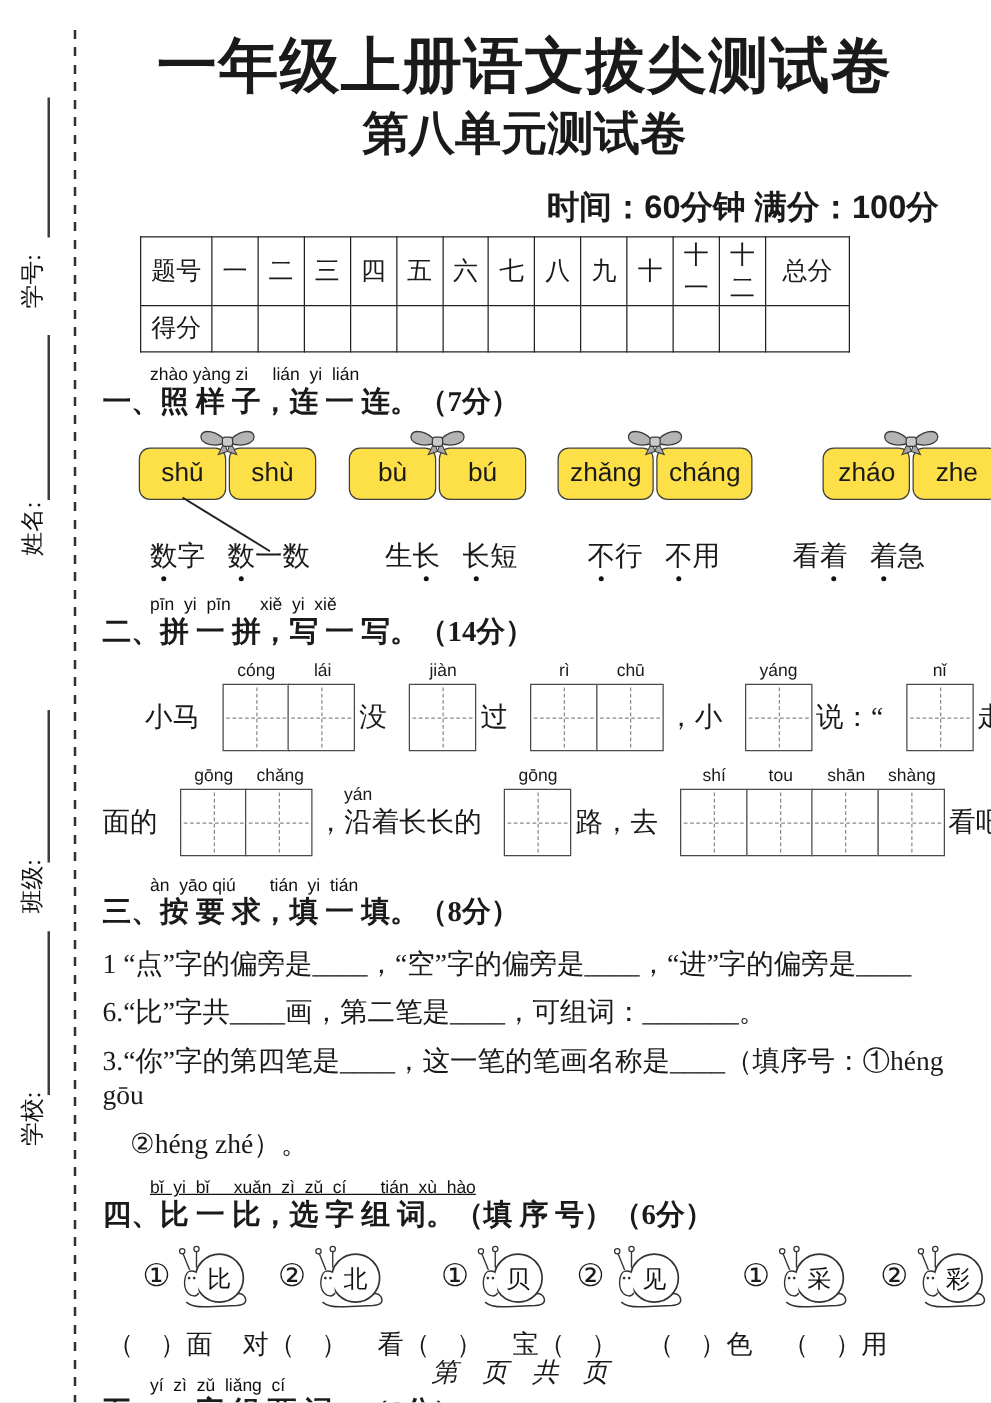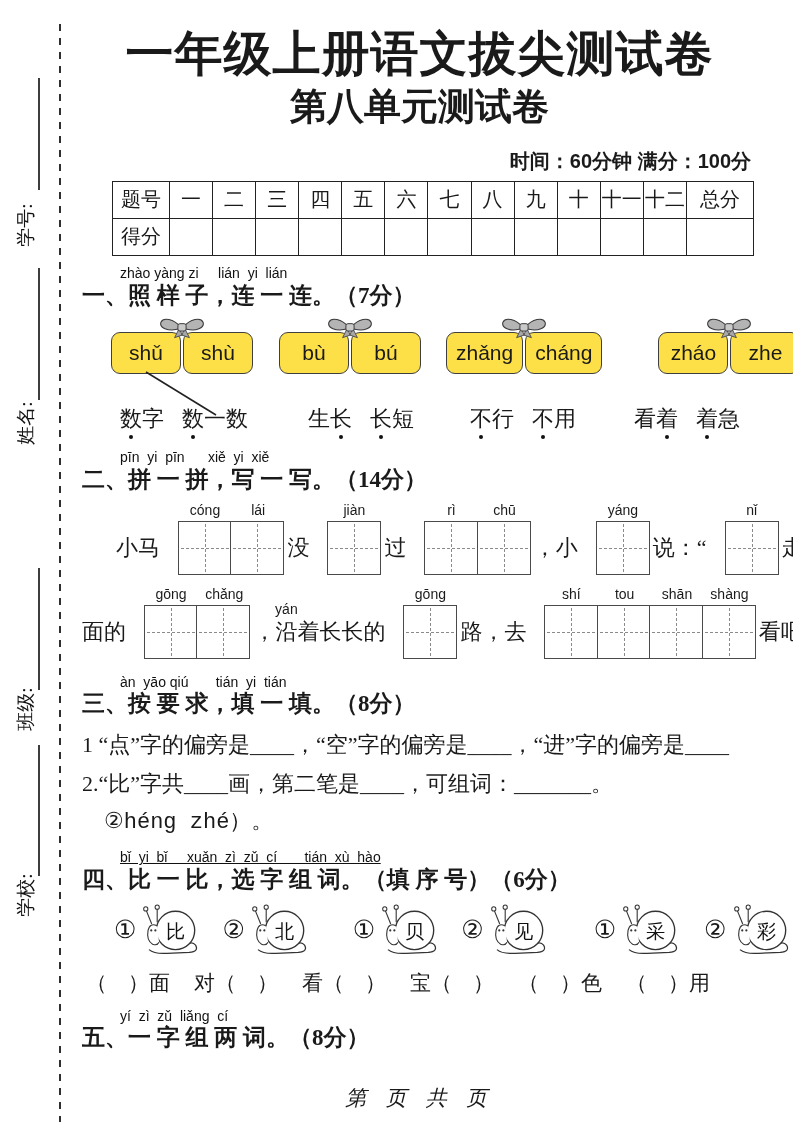--- a/index.html
+++ b/index.html
@@ -13,23 +13,23 @@
   .fold-line{position:absolute;left:59px;top:24px;bottom:0;width:2px;
              background:repeating-linear-gradient(to bottom,#2f2f2f 0 7px,transparent 7px 14px);}
 
   
   .content{position:absolute;left:80px;top:0;width:679px;}
   .title{margin:26px 0 0;text-align:center;font-family:"Liberation Sans",sans-serif;
          font-weight:900;font-size:48px;letter-spacing:1px;line-height:1.15;}
   .subtitle{margin:6px 0 0;text-align:center;font-family:"Liberation Sans",sans-serif;
             font-weight:800;font-size:37px;line-height:1.1;}
   .info{margin:20px 8px 6px 0;text-align:right;font-family:"Liberation Sans",sans-serif;
-        font-weight:700;font-size:20px;}
-
-  table.score{border-collapse:collapse;table-layout:fixed;width:642px;margin-left:32px;}
+        font-weight:700;font-size:26px;}
+
+  table.score{border-collapse:collapse;table-layout:fixed;width:568px;margin-left:32px;}
   table.score td{border:1.4px solid #222;height:36px;text-align:center;font-size:20px;padding:0;}
   table.score td:first-child{width:56px;}
   table.score td:last-child{width:66px;}
 
   .py{font-family:"Liberation Sans",sans-serif;font-size:14px;white-space:pre;
       margin:10px 0 0 40px;line-height:1.05;color:#111;}
   .hd{font-size:23px;font-weight:700;margin:1px 0 0 2px;line-height:1.25;}
 
   
   .s1v{position:relative;margin-top:4px;}
@@ -66,21 +66,21 @@
   .gbox{width:52px;height:52px;border:1.6px solid #4a4a4a;background:#fff;position:relative;}
   .gwrap + .gwrap .gbox{margin-left:-1.6px;}
   .gbox::before{content:"";position:absolute;left:2px;right:2px;top:50%;border-top:1.5px dashed #8a8a8a;}
   .gbox::after{content:"";position:absolute;top:2px;bottom:2px;left:50%;border-left:1.5px dashed #8a8a8a;}
   .rb{position:relative;}
   .rb::before{content:attr(data-ruby);position:absolute;top:-18px;left:50%;transform:translateX(-50%);
               font-family:"Liberation Sans",sans-serif;font-size:14px;}
 
   
   .item{font-size:22px;line-height:27px;margin:12px 0 0 2px;}
-  .item.cont{margin-left:24px;font-family:Liberation Mono, monospace;}
+  .item.cont{margin-left:24px;}
 
   
   .snail-row{display:flex;align-items:center;margin-top:8px;}
   .sgroup{display:flex;align-items:center;gap:2px;}
   .sgroup:nth-child(1){margin-left:34px;}
   .sgroup:nth-child(2){margin-left:20px;}
   .sgroup:nth-child(3){margin-left:42px;}
   .sgroup:nth-child(4){margin-left:20px;}
   .sgroup:nth-child(5){margin-left:44px;}
   .sgroup:nth-child(6){margin-left:22px;}
@@ -309,21 +309,22 @@
             <div class="gbox"></div>
           </div>
         </div>
         <span class="t">看吧。”</span>
       </div>
 
     <div class="py" style="margin-top:16px;">àn  yāo qiú       tián  yi  tián</div>
     <div class="hd"><span>三、</span><span>按 要 求，填 一 填。（8分）</span></div>
     <div id="s3items">
         <div class="item">1 “点”字的偏旁是____，“空”字的偏旁是____，“进”字的偏旁是____</div>
-        <div class="item">2.“比”字共____画，第二笔是____，可组词：_______。</div>
+        <div class="item">6.“比”字共____画，第二笔是____，可组词：_______。</div>
+        <div class="item">3.“你”字的第四笔是____，这一笔的笔画名称是____（填序号：①héng gōu</div>
         <div class="item cont">②héng zhé）。</div>
       </div>
 
     <div class="py" style="margin-top:14px;text-decoration:underline;">bǐ  yi  bǐ     xuǎn  zì  zǔ  cí       tián  xù  hào</div>
     <div class="hd"><span>四、</span><span>比 一 比，选 字 组 词。（填 序 号）（6分）</span></div>
     <div class="snail-row">
         <div class="sgroup">
           <span class="snum">①</span>
           <svg width="64" height="54" viewBox="0 0 70 59">
             <path d="M12,51 Q18,56 32,55 L56,54 Q67,53 63,46 Q59,41 53,46" fill="#fff" stroke="#333" stroke-width="1.3"></path>

